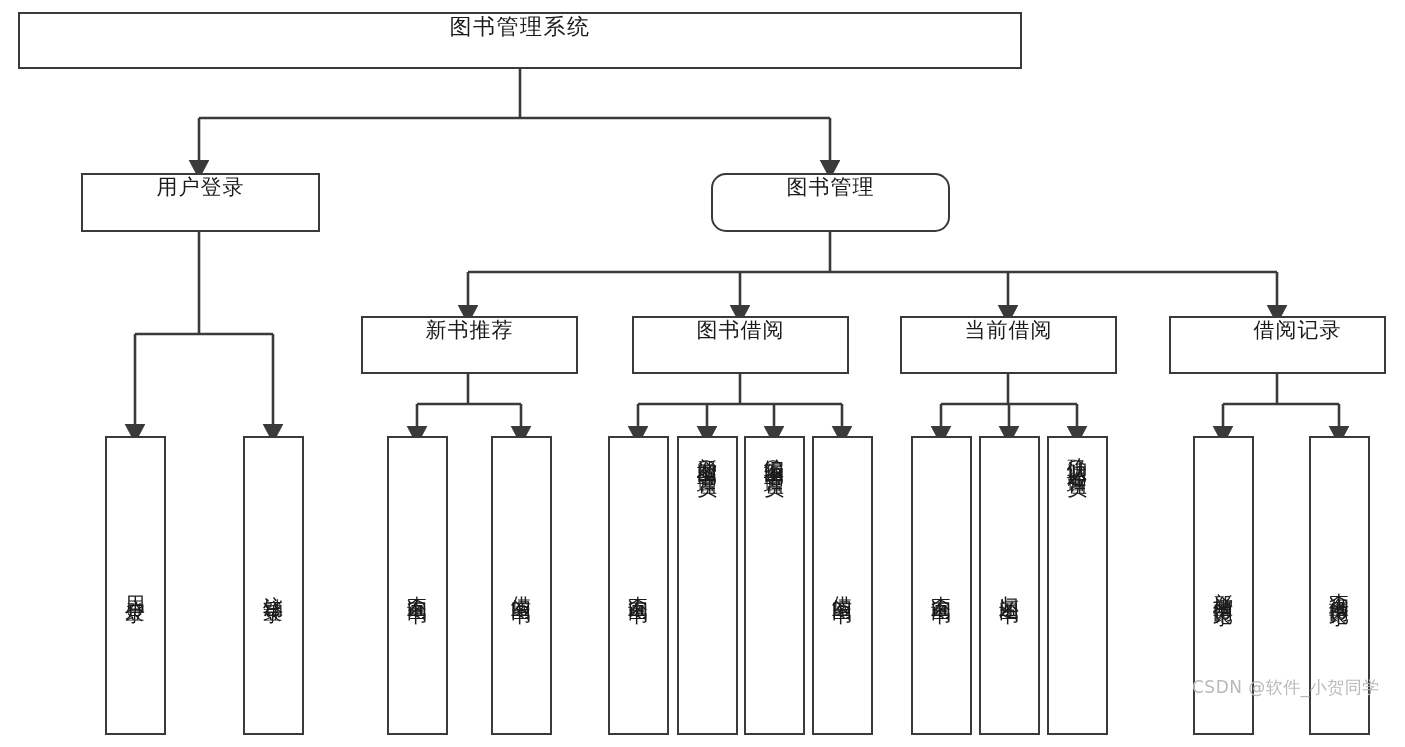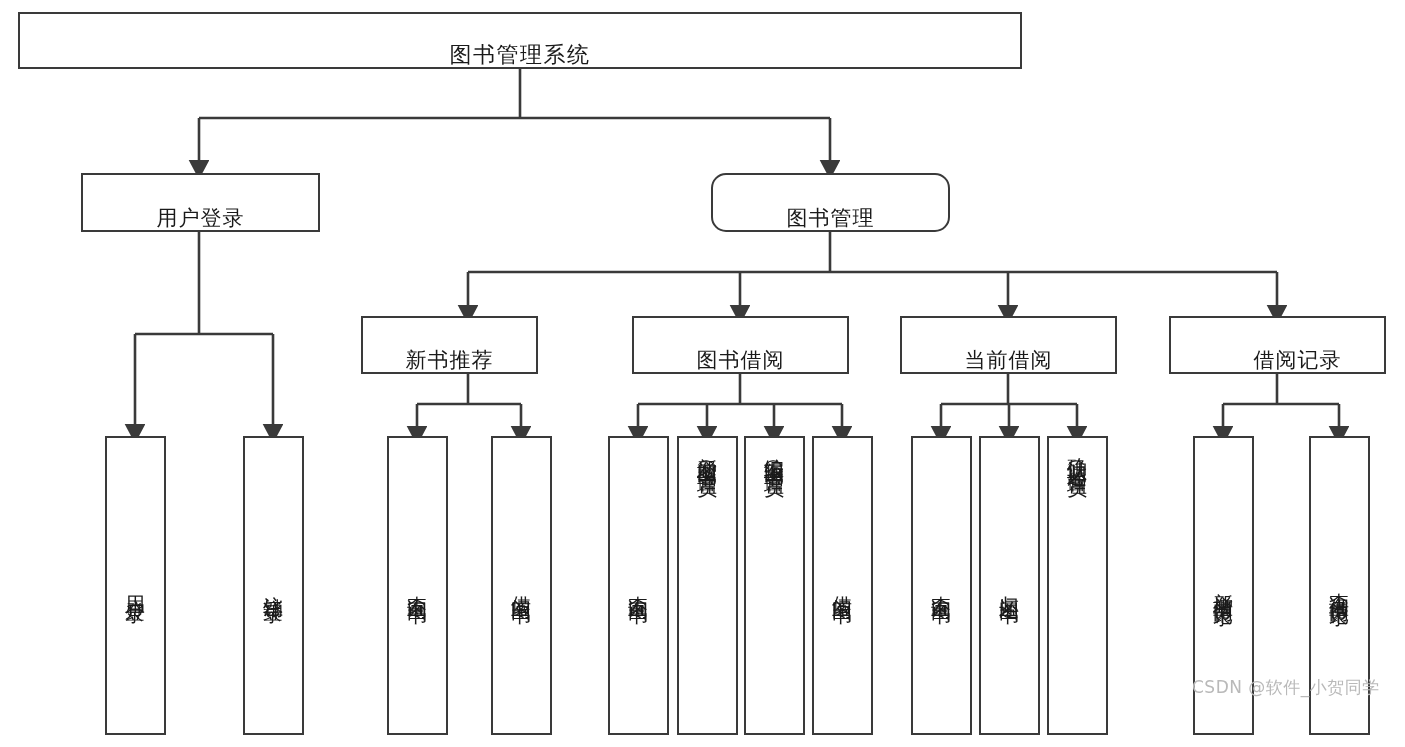--- a/index.html
+++ b/index.html
@@ -25,21 +25,21 @@
     width: 1405px;
     height: 747px;
     pointer-events: none;
   }
   .node {
     position: absolute;
     box-sizing: border-box;
     background: #ffffff;
     border: 2px solid #3a3a3a;
     display: flex;
-    align-items: flex-end;
+    align-items: flex-start;
     justify-content: center;
     color: #1a1a1a;
   }
   .node-label {
     display: block;
     text-align: center;
     line-height: 1.15;
     white-space: nowrap;
   }
   
@@ -140,21 +140,21 @@
   </div>
 
   <div class="node horiz" style="left:81px; top:173px; width:239px; height:59px;">
     <span class="node-label">用户登录</span>
   </div>
 
   <div class="node horiz" style="left:711px; top:173px; width:239px; height:59px;border-radius:15px;">
     <span class="node-label">图书管理</span>
   </div>
 
-  <div class="node horiz" style="left:361px; top:316px; width:177px; height:58px;">
+  <div class="node horiz" style="left:361px; top:316px; width:217px; height:58px;">
     <span class="node-label">新书推荐</span>
   </div>
 
   <div class="node horiz" style="left:632px; top:316px; width:217px; height:58px;">
     <span class="node-label">图书借阅</span>
   </div>
 
   <div class="node horiz" style="left:900px; top:316px; width:217px; height:58px;">
     <span class="node-label">当前借阅</span>
   </div>

